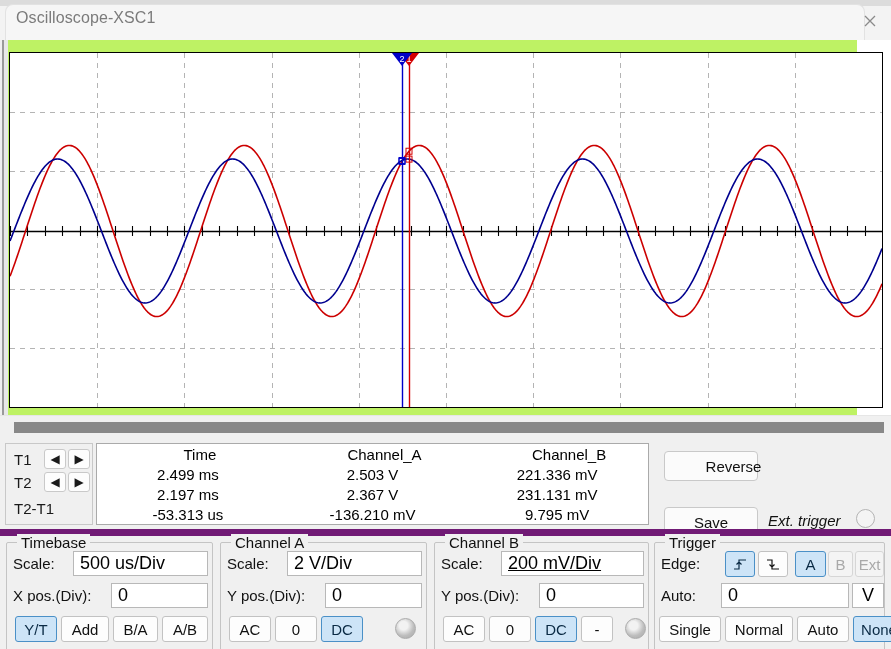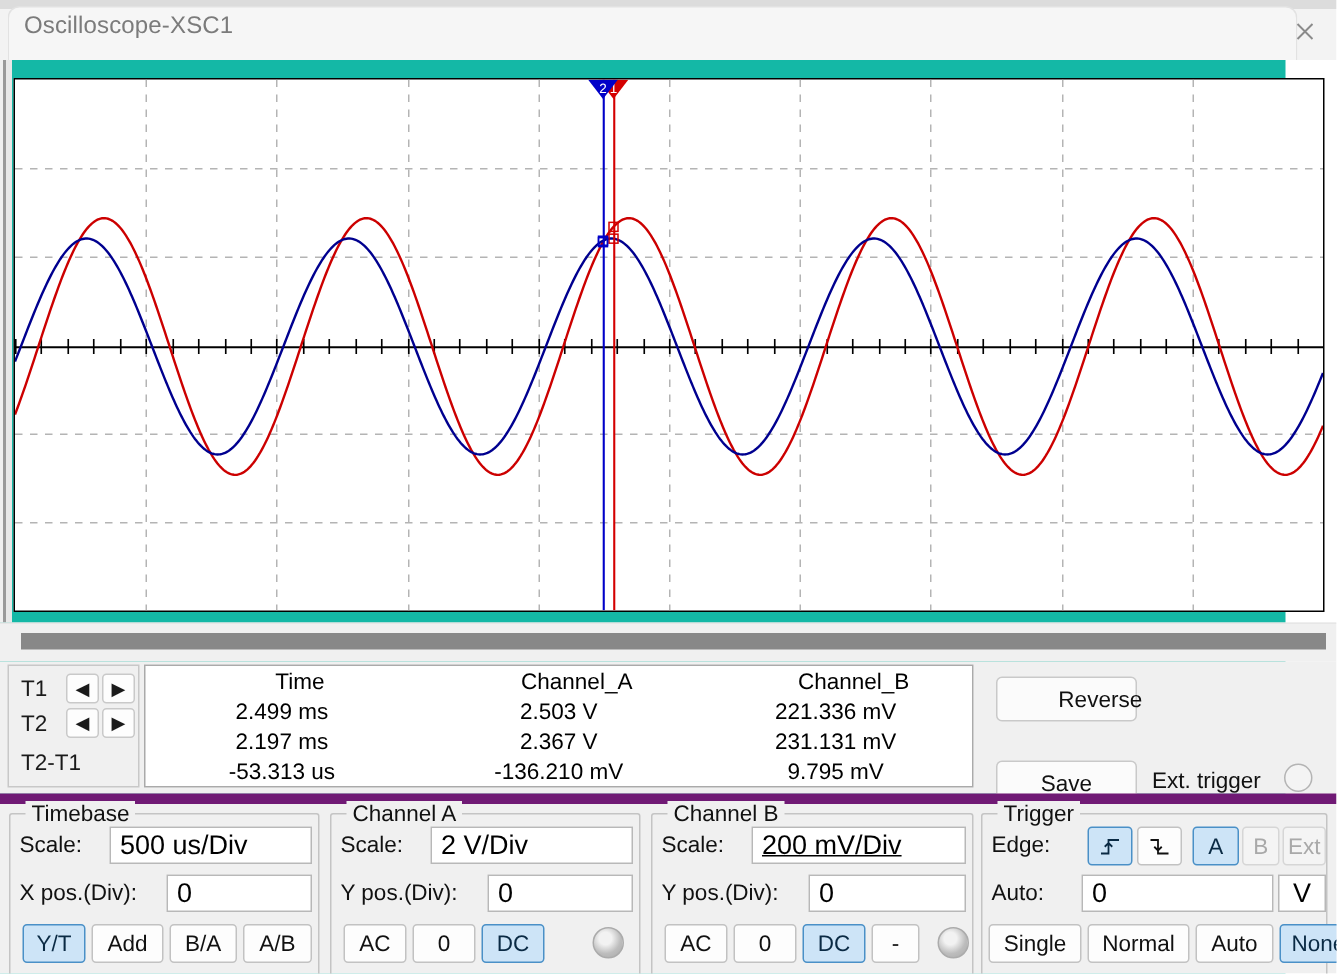--- a/index.html
+++ b/index.html
@@ -6,21 +6,21 @@
   html, body {
     margin: 0; padding: 0;
     width: 891px; height: 649px;
     background: #ffffff;
     font-family: "Liberation Sans", sans-serif;
     overflow: hidden;
   }
   #app {
     position: relative;
     width: 857px; height: 649px;
-    background: #14b8a6;
+    background: #bef264;
   }
 
   
   .titlebar {
     position: absolute; left: 0; top: 0; width: 891px; height: 40px;
     background: #f3f3f3;
   }
   .titlebar-strip {
     position: absolute; left: 0; top: 0; width: 891px; height: 6px;
     background: #dcdcdc;
@@ -103,21 +103,21 @@
   .col-a { width: 34%; }
   .col-b { width: 33%; }
 
   .rs-btn {
     position: absolute; width: 94px; height: 30px;
     background: #fbfbfb; border: 1px solid #c9c9c9; border-radius: 4px;
     font-size: 15px; color: #111; cursor: pointer;
     display: flex; align-items: center; justify-content: center;
   }
   .ext-trig-label {
-    position: absolute; font-size: 15px; color: #111;
+    position: absolute; font-size: 15px; color: #111; font-style: italic;
   }
   .connector {
     position: absolute;
     border-radius: 50%;
     background: #f4f4f4; border: 1px solid #b4b4b4;
   }
   .connector.filled {
     background: radial-gradient(circle at 40% 35%, #f2f2f2 0 25%, #bdbdbd 60%, #a8a8a8 100%);
     border: 1px solid #ababab;
   }

